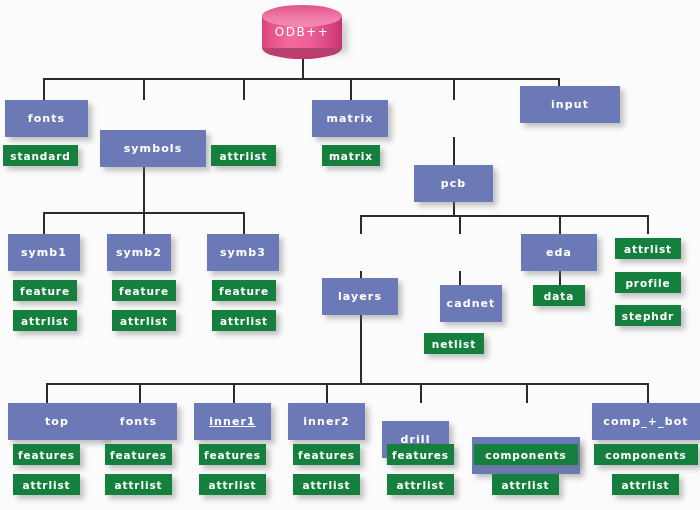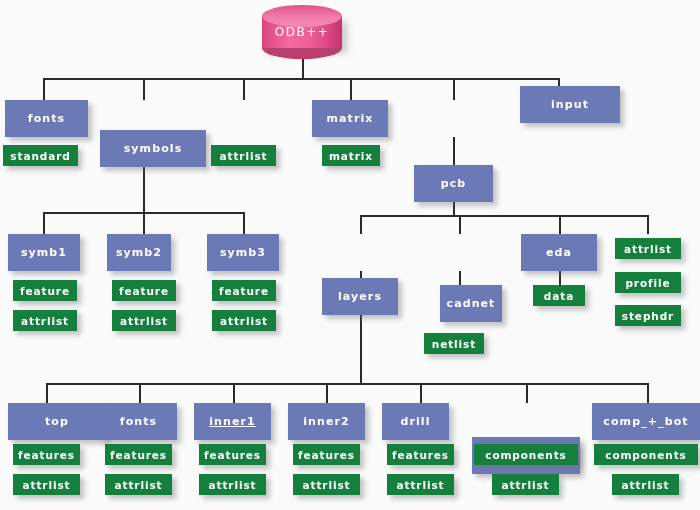--- a/index.html
+++ b/index.html
@@ -266,21 +266,21 @@
   <div class="node dir" style="left:288px; top:403px; width:77px;">
     <span>inner2</span>
   </div>
   <div class="node leaf" style="left:293px; top:444px; width:67px;">
     <span>features</span>
   </div>
   <div class="node leaf" style="left:293px; top:474px; width:67px;">
     <span>attrlist</span>
   </div>
 
-  <div class="node dir" style="left:382px; top:403px; width:67px;">
+  <div class="node dir" style="left:382px; top:421px; width:67px;">
     <span>drill</span>
   </div>
   <div class="node leaf" style="left:387px; top:444px; width:67px;">
     <span>features</span>
   </div>
   <div class="node leaf" style="left:387px; top:474px; width:67px;">
     <span>attrlist</span>
   </div>
 
   <div class="node dir" style="left:472px; top:403px; width:108px;margin-top:34px;">

